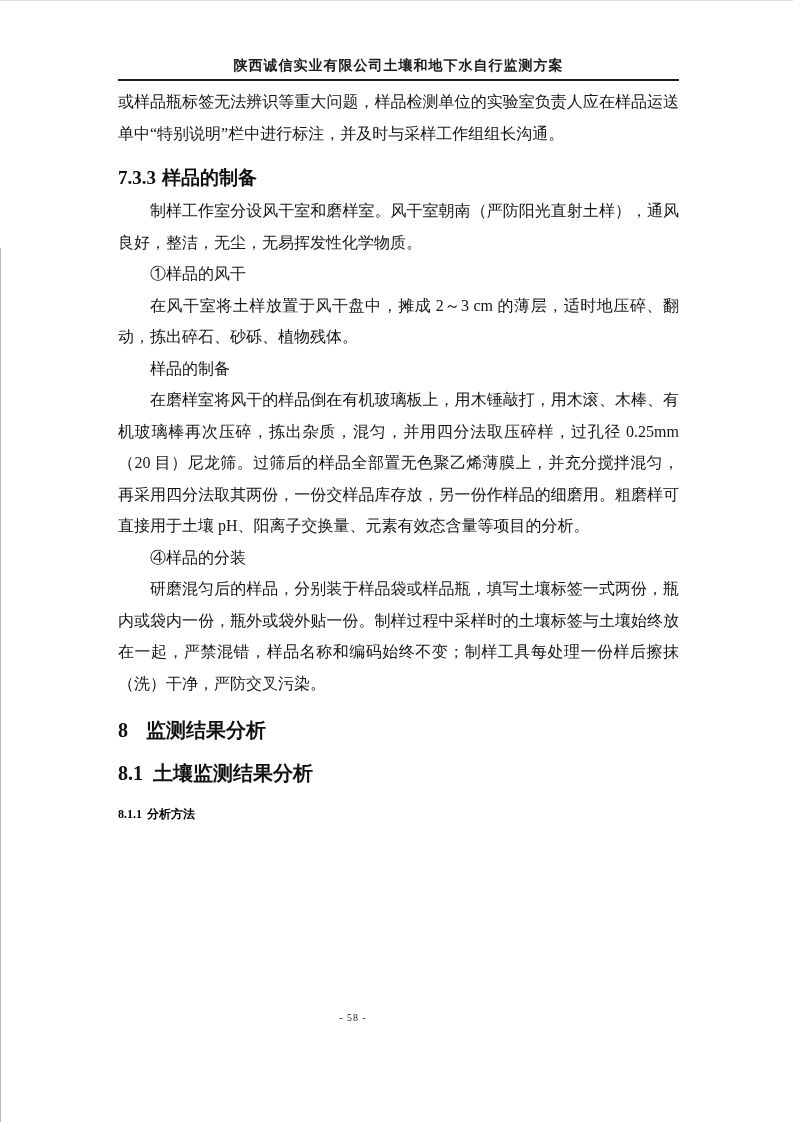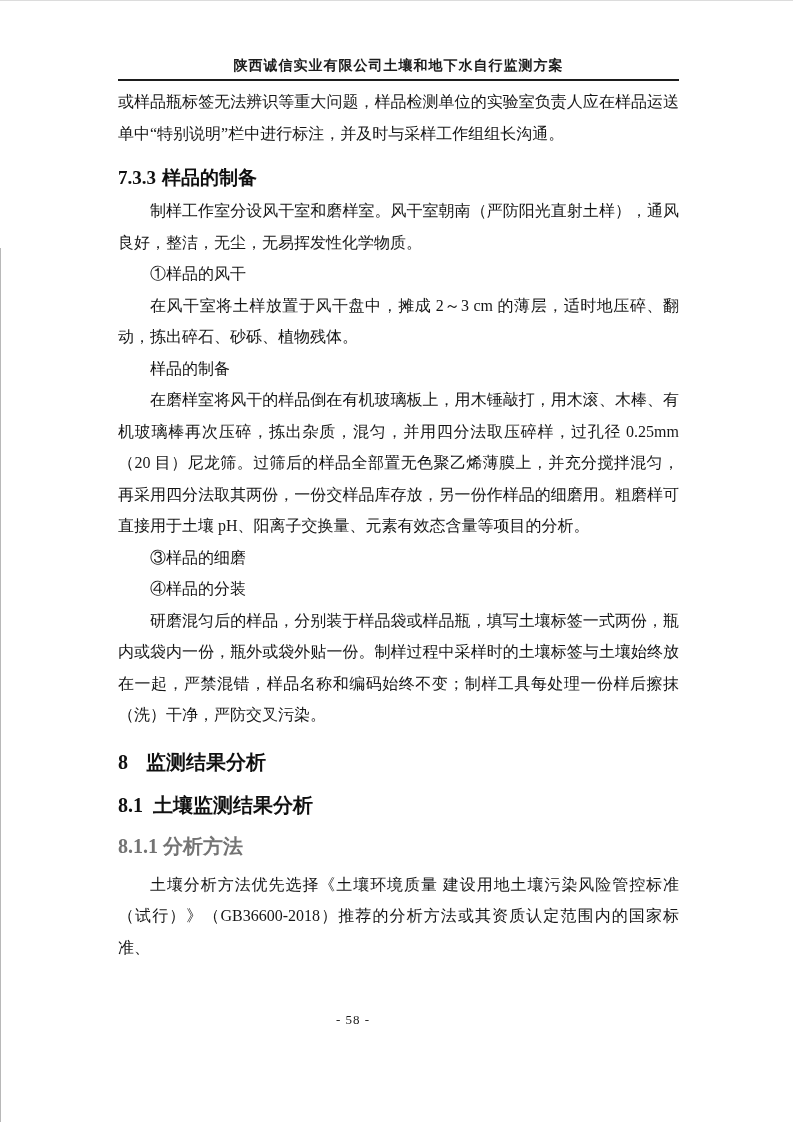--- a/index.html
+++ b/index.html
@@ -33,34 +33,34 @@
     position: absolute; top: 86px; left: 118px; width: 561px;
     font-size: 16px; line-height: 31.5px;
     text-align: justify;
   }
   .content p { margin: 0; text-indent: 2em; }
   .content p.no-indent { text-indent: 0; }
 
   .h-733 { margin: 16px 0 4px; font-size: 19px; line-height: 26px; font-weight: 700; color: #101010; }
   .h-8   { margin: 16px 0 0;  font-size: 20px; line-height: 30px; font-weight: 700; color: #101010; }
   .h-81  { margin: 14px 0 8px;  font-size: 20px; line-height: 29px; font-weight: 700; color: #101010; }
-  .h-811 { margin: 13px 0 0;  font-size: 20px; line-height: 27px; font-weight: 700; color: #737373; }
+  .h-811 { margin: 13px 0 0;  font-size: 12px; line-height: 27px; font-weight: 700; color: #000000; }
 
   .h-733 .num { margin-right: 6px; margin-top: 37px; }
   .h-8   .num { margin-right: 18px; }
   .h-81  .num { margin-right: 10px; }
   .h-811 .num { margin-right: 5px; }
 
   .p-method { margin-top: 9px !important; }
 
   
   .footer {
     position: absolute; top: 1012px; left: 0; width: 706px;
     text-align: center;
-    font-size: 13px; color: #1a1a1a;
+    font-size: 10px; color: #1a1a1a;
     letter-spacing: 1px;
   }
 </style>
 </head>
 <body>
 
 <div class="page">
 
   <div class="edge-top"></div>
   <div class="edge-left"></div>
@@ -80,40 +80,38 @@
     <p>制样工作室分设风干室和磨样室。风干室朝南（严防阳光直射土样），通风良好，整洁，无尘，无易挥发性化学物质。</p>
 
     <p>①样品的风干</p>
 
     <p>在风干室将土样放置于风干盘中，摊成 2～3 cm 的薄层，适时地压碎、翻动，拣出碎石、砂砾、植物残体。</p>
 
     <p>样品的制备</p>
 
     <p>在磨样室将风干的样品倒在有机玻璃板上，用木锤敲打，用木滚、木棒、有机玻璃棒再次压碎，拣出杂质，混匀，并用四分法取压碎样，过孔径 0.25mm（20 目）尼龙筛。过筛后的样品全部置无色聚乙烯薄膜上，并充分搅拌混匀，再采用四分法取其两份，一份交样品库存放，另一份作样品的细磨用。粗磨样可直接用于土壤 pH、阳离子交换量、元素有效态含量等项目的分析。</p>
 
-    <p>③样品的细磨</p>
 
 
     <p>④样品的分装</p>
 
     <p>研磨混匀后的样品，分别装于样品袋或样品瓶，填写土壤标签一式两份，瓶内或袋内一份，瓶外或袋外贴一份。制样过程中采样时的土壤标签与土壤始终放在一起，严禁混错，样品名称和编码始终不变；制样工具每处理一份样后擦抹（洗）干净，严防交叉污染。</p>
 
     <div class="h-8">
       <span class="num">8</span><span>监测结果分析</span>
     </div>
 
     <div class="h-81">
       <span class="num">8.1</span><span>土壤监测结果分析</span>
     </div>
 
     <div class="h-811">
       <span class="num">8.1.1</span><span>分析方法</span>
     </div>
 
-    <p class="p-method">土壤分析方法优先选择《土壤环境质量 建设用地土壤污染风险管控标准（试行）》（GB36600-2018）推荐的分析方法或其资质认定范围内的国家标准、</p>
 
   </div>
 
   <div class="footer">
     <span>- 58 -</span>
   </div>
 
 </div>
 
 </body></html>

